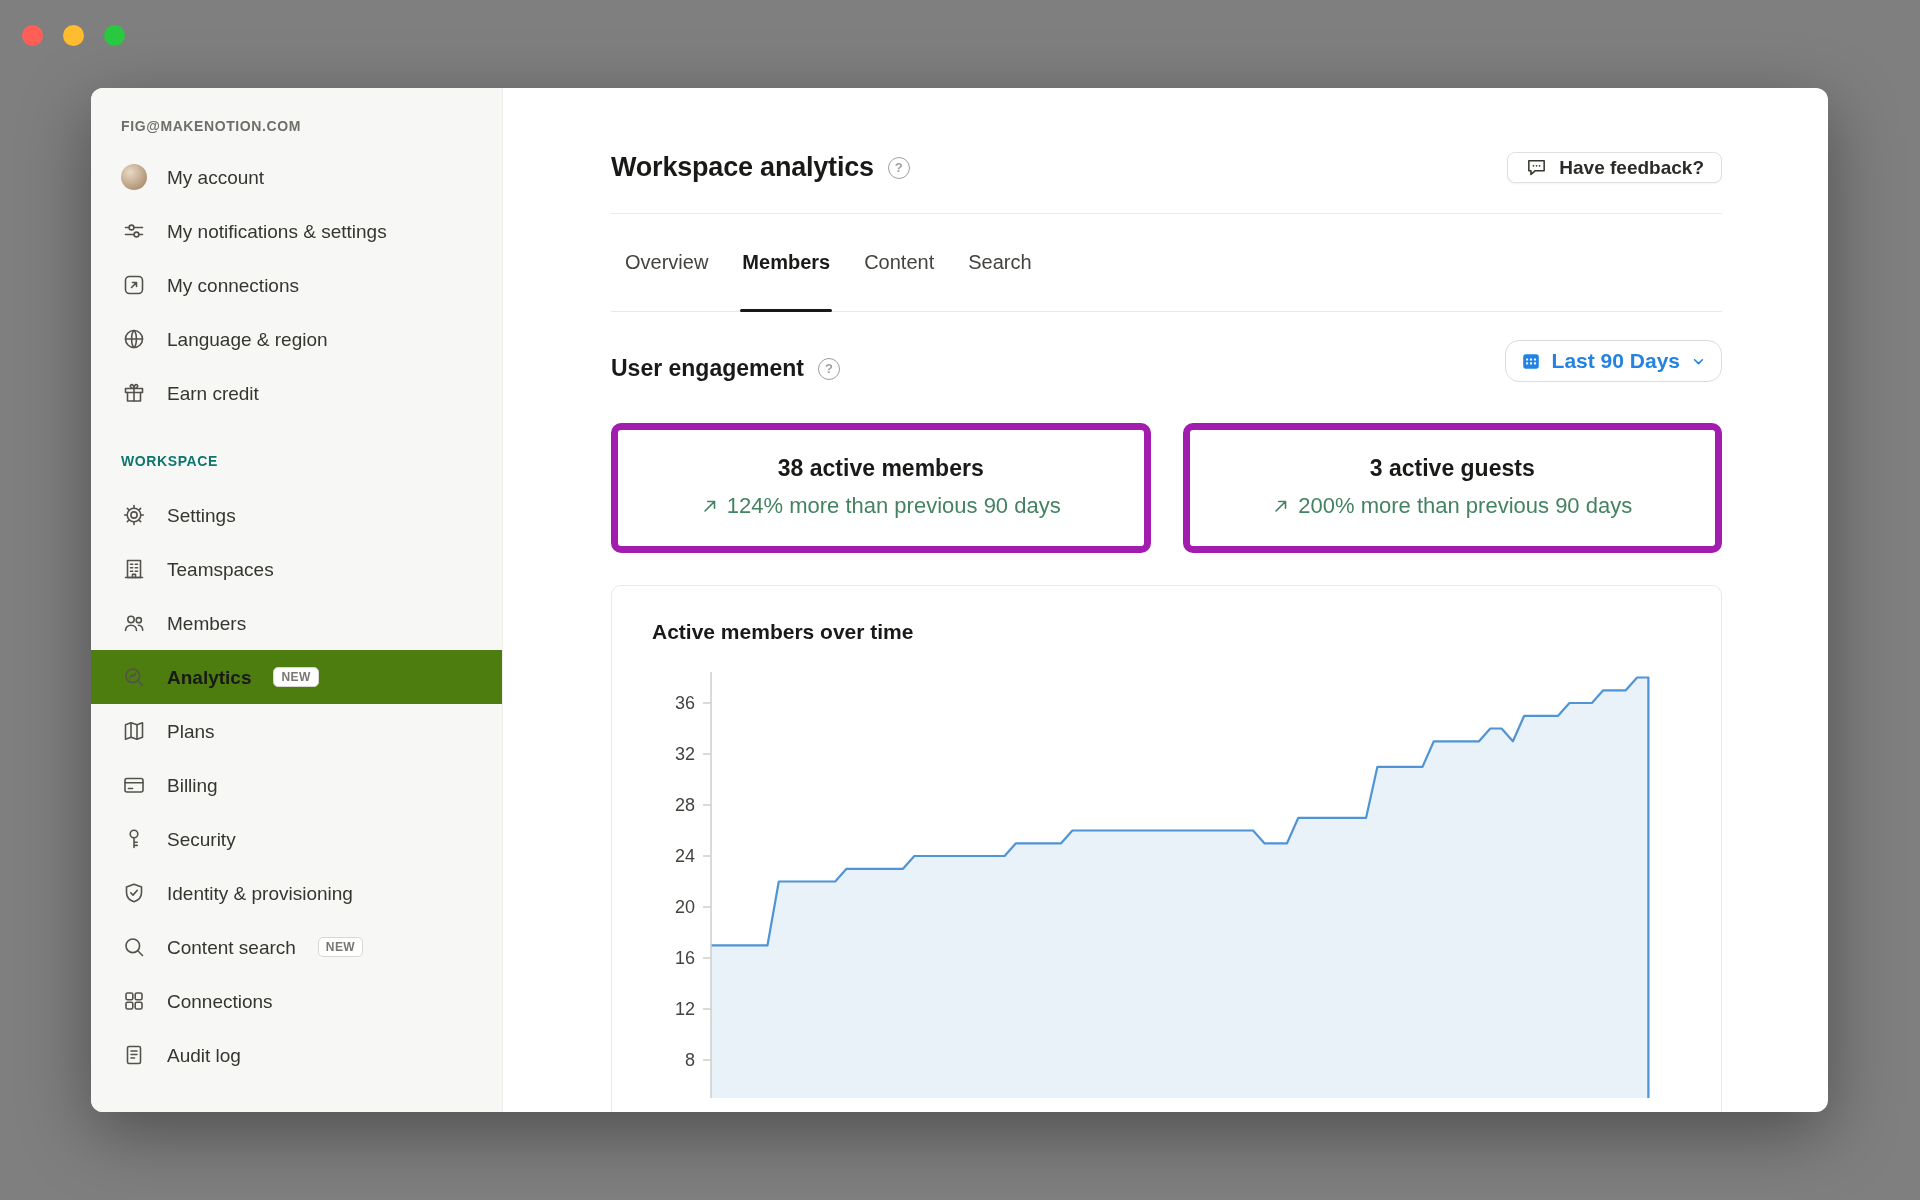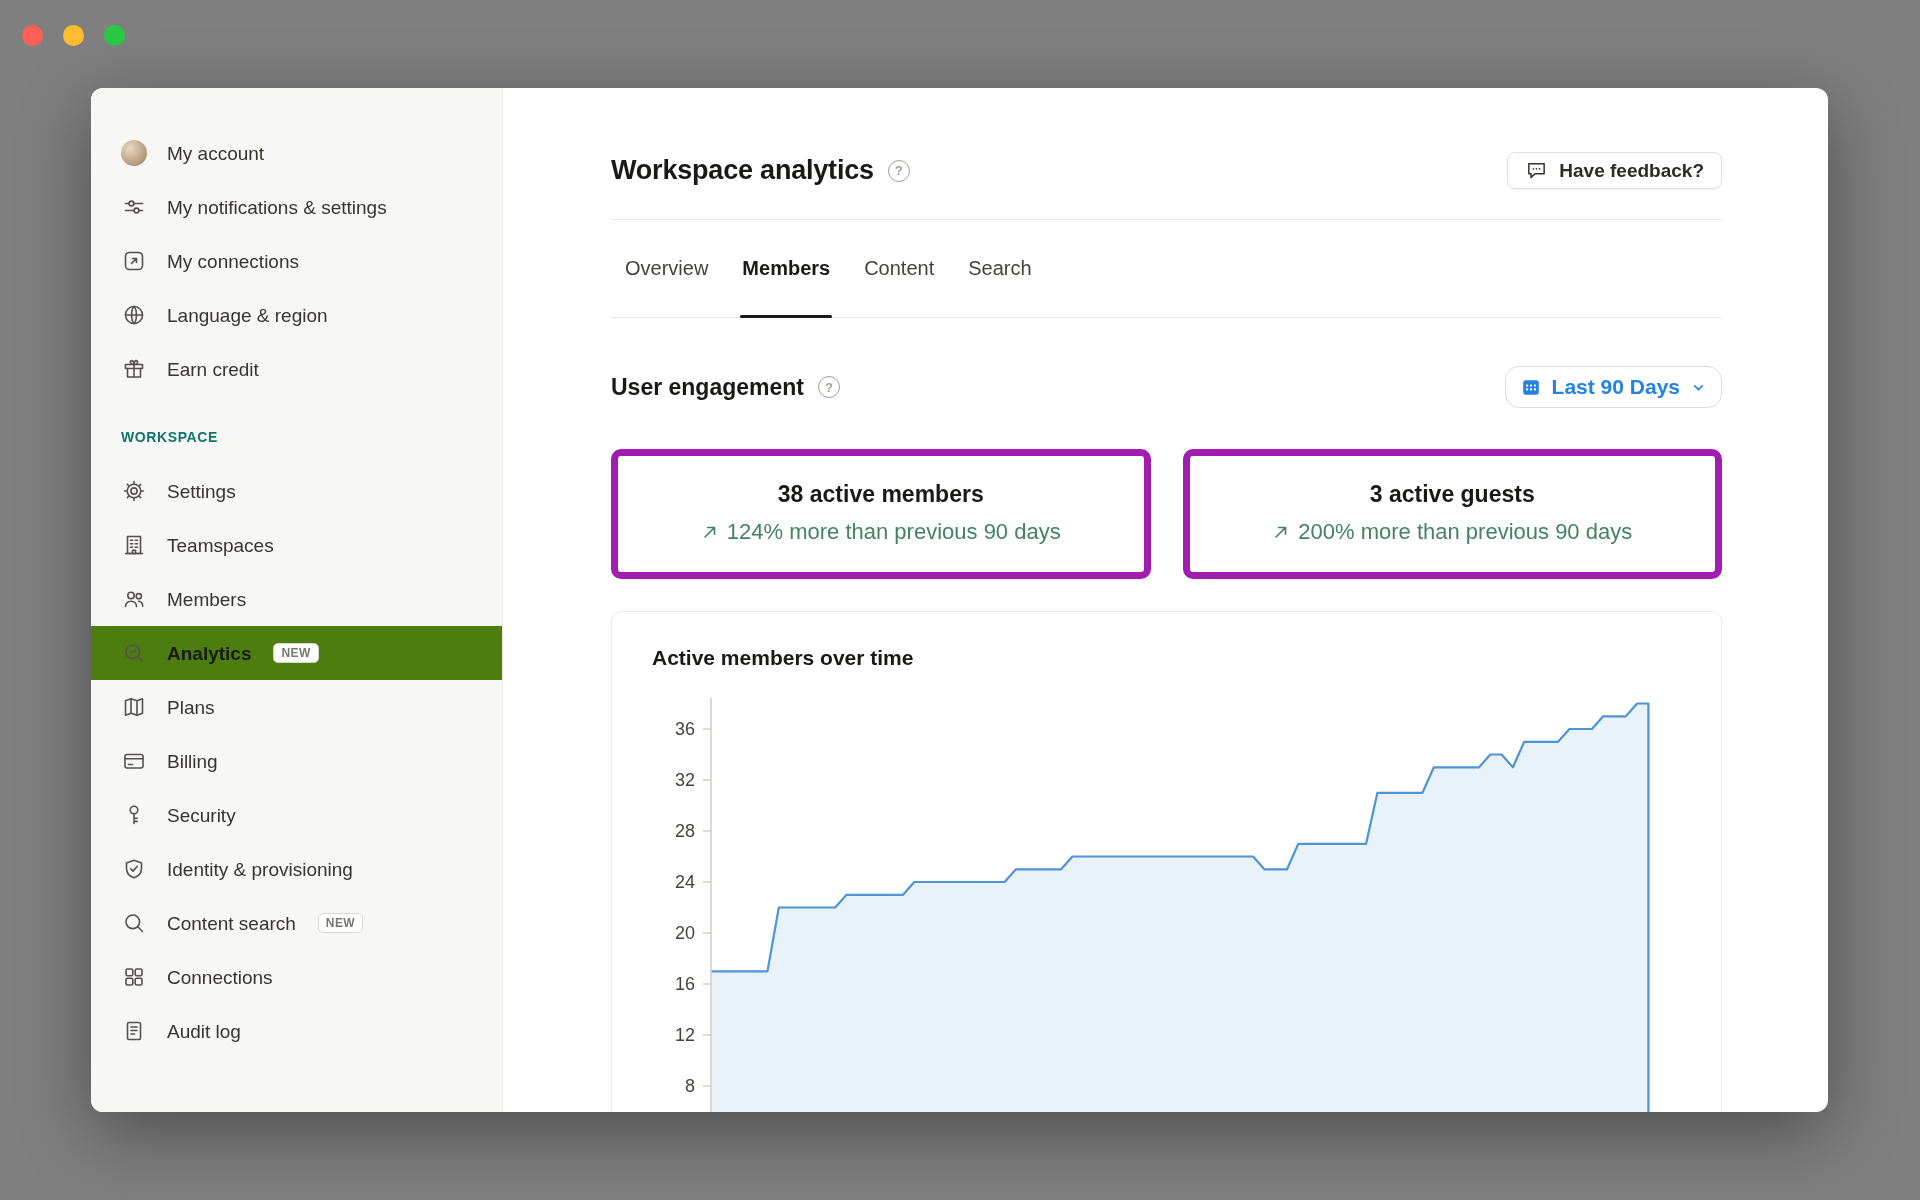--- a/index.html
+++ b/index.html
@@ -61,38 +61,38 @@
 
   .page-header { display:flex; align-items:center; justify-content:space-between; }
   .title-wrap { display:flex; align-items:center; gap:14px; }
   .page-title { font-size:27px; font-weight:700; color:#191918; letter-spacing:-.2px; }
   .help-circle {
     width:22px; height:22px; box-sizing:border-box; border:1.5px solid #a19f9b;
     border-radius:50%; color:#a19f9b; font-size:13px; font-weight:700;
     display:flex; align-items:center; justify-content:center; cursor:pointer;
   }
   .feedback-btn {
-    display:flex; align-items:center; gap:11px; height:37px; padding:0 17px;
+    display:flex; align-items:center; gap:11px; height:31px; padding:0 17px;
     background:#fff; border:1px solid #e1e0de; border-radius:8px;
     font-size:19px; font-weight:600; color:#2c2b28; cursor:pointer;
     box-shadow:0 1px 2px rgba(0,0,0,.05);
   }
   .feedback-btn svg { width:23px; height:23px; color:#37352f; }
 
   .hr { height:1px; background:#e9e9e7; margin-top:30px; }
 
   .tabs { display:flex; align-items:flex-end; gap:30px; height:97px;
     border-bottom:1px solid #e9e9e7; padding-left:12px; }
   .tab { position:relative; height:97px; display:flex; align-items:center;
     font-size:20px; color:#45433e; cursor:pointer; padding:0 2px; }
   .tab.active { color:#191918; font-weight:700; }
   .tab.active::after { content:""; position:absolute; left:0; right:0; bottom:-1px;
     height:3px; background:#191918; border-radius:2px; }
 
-  .engagement-header { margin-top:48px; display:flex; align-items:center; justify-content:space-between; }
+  .engagement-header { margin-top:28px; display:flex; align-items:flex-end; justify-content:space-between; }
   .eng-title-wrap { display:flex; align-items:center; gap:14px; }
   .section-title { font-size:23px; font-weight:700; color:#191918; }
   .range-pill {
     display:flex; align-items:center; gap:10px; height:42px; padding:0 14px;
     background:#fff; border:1px solid #dddcda; border-radius:14px;
     color:#2383e2; font-size:21px; font-weight:600; cursor:pointer;
   }
   .range-pill .cal { width:22px; height:22px; }
   .range-pill .chev { width:17px; height:17px; }
 
@@ -115,20 +115,21 @@
 
 <div class="traffic-lights">
   <span class="tl red"></span>
   <span class="tl yellow"></span>
   <span class="tl green"></span>
 </div>
 
 <div class="dialog">
 
   <aside class="sidebar">
+    <div class="sb-email">FIG@MAKENOTION.COM</div>
     <nav class="sb-group" id="sb-account">
         <div class="sb-item">
           <span class="sb-icon">
             <span class="avatar-img"></span>
           </span>
           <span class="sb-label">My account</span>
         </div>
         <div class="sb-item">
           <span class="sb-icon">
             <svg viewBox="0 0 24 24" fill="none" stroke="currentColor" stroke-width="1.6" stroke-linecap="round">

